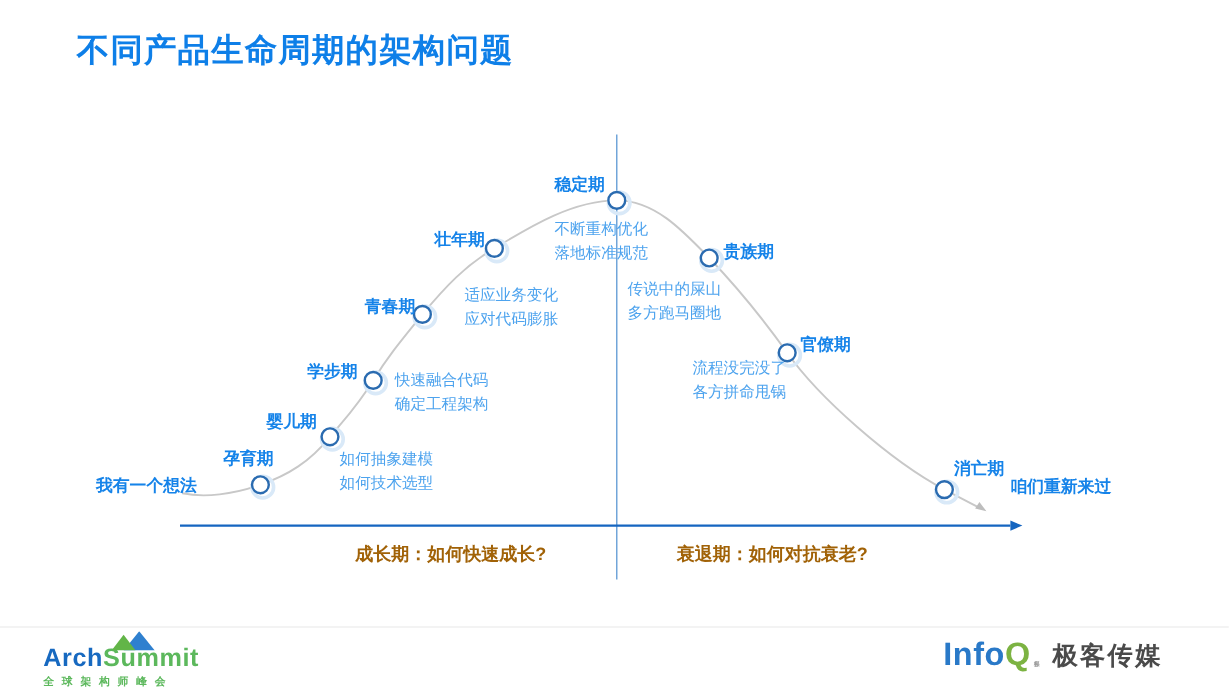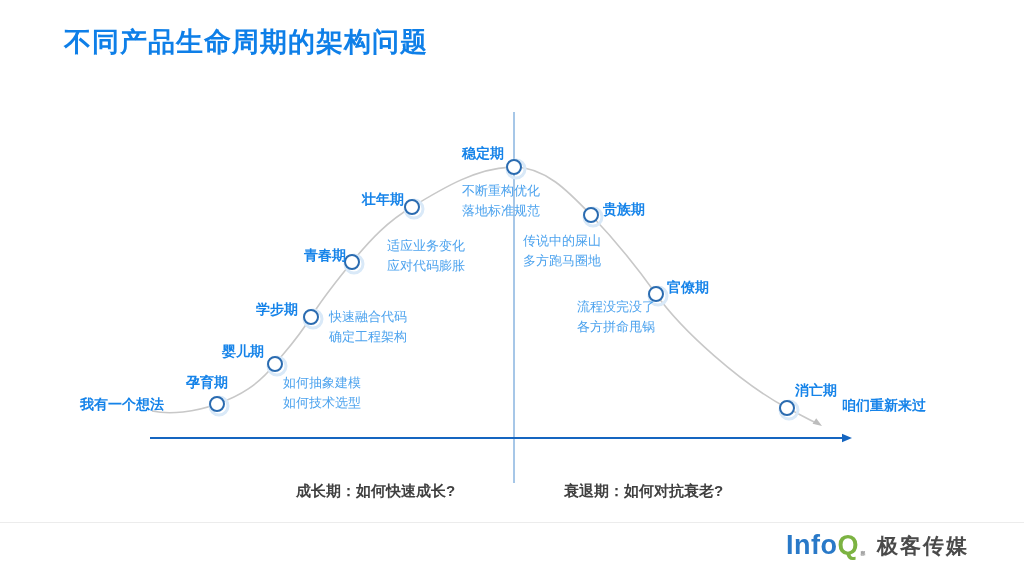--- a/index.html
+++ b/index.html
@@ -12,21 +12,21 @@
   .vline{stroke:#4E8FD0;stroke-width:1;}
   .curve{fill:none;stroke:#C8C8C8;stroke-width:1.6;}
   .axis{stroke:#1565C0;stroke-width:2;}
   .axis-arrow{fill:#1565C0;}
   .curve-arrow{fill:#BDBDBD;}
   .marker{fill:#FFFFFF;stroke:#2A6BB0;stroke-width:2;}
   .halo{fill:none;stroke:#D9E9F8;stroke-width:3;}
   .lbl{position:absolute;white-space:nowrap;}
   .stage{font-size:14px;font-weight:bold;color:#1583E9;}
   .anno{font-size:13px;color:#4DA3EE;line-height:1.5;}
-  .phase{font-size:15px;font-weight:bold;color:#404040;margin-top:29px;}
+  .phase{font-size:15px;font-weight:bold;color:#a16207;}
   .footer-line{position:absolute;left:0;top:522px;width:1024px;height:1px;background:#ECECEC;}
   .arch-logo{position:absolute;left:36px;top:526px;width:150px;}
   .arch-mountain{position:absolute;left:56px;top:0px;}
   .arch-text{margin-top:11px;font-size:21px;letter-spacing:0.5px;}
   .arch-blue{color:#1769C0;font-weight:bold;}
   .arch-green{color:#5CB85C;font-weight:600;}
   .arch-sub{margin-top:1px;font-size:9px;color:#5CB85C;letter-spacing:6.5px;font-weight:bold;}
   .infoq-logo{position:absolute;left:786px;top:530px;display:flex;align-items:center;}
   .infoq-text{font-size:27px;font-weight:bold;letter-spacing:0.5px;}
   .infoq-blue{color:#2979C8;}
@@ -109,20 +109,28 @@
   <div class="lbl anno" style="left:577px;top:297px;">
     <div>流程没完没了</div>
     <div>各方拼命甩锅</div>
   </div>
 
   <div class="lbl phase" style="left:296px;top:453px;">成长期：如何快速成长?</div>
   <div class="lbl phase" style="left:564px;top:453px;">衰退期：如何对抗衰老?</div>
 
   <div class="footer-line"></div>
 
+  <div class="arch-logo">
+    <svg class="arch-mountain" width="38" height="16" viewBox="0 0 38 16">
+      <polygon points="11,16 24,0 37,16" fill="#2F80CF"></polygon>
+      <polygon points="1,16 11,3 21,16" fill="#62B548"></polygon>
+    </svg>
+    <div class="arch-text"><span class="arch-blue">Arch</span><span class="arch-green">Summit</span></div>
+    <div class="arch-sub">全球架构师峰会</div>
+  </div>
 
   <div class="infoq-logo">
     <span class="infoq-text infoq-blue">Info</span>
       <span class="infoq-text infoq-green">Q</span>
     <span class="infoq-vert">极客邦</span>
     <span class="media-name">极客传媒</span>
   </div>
 
 </div>
 

